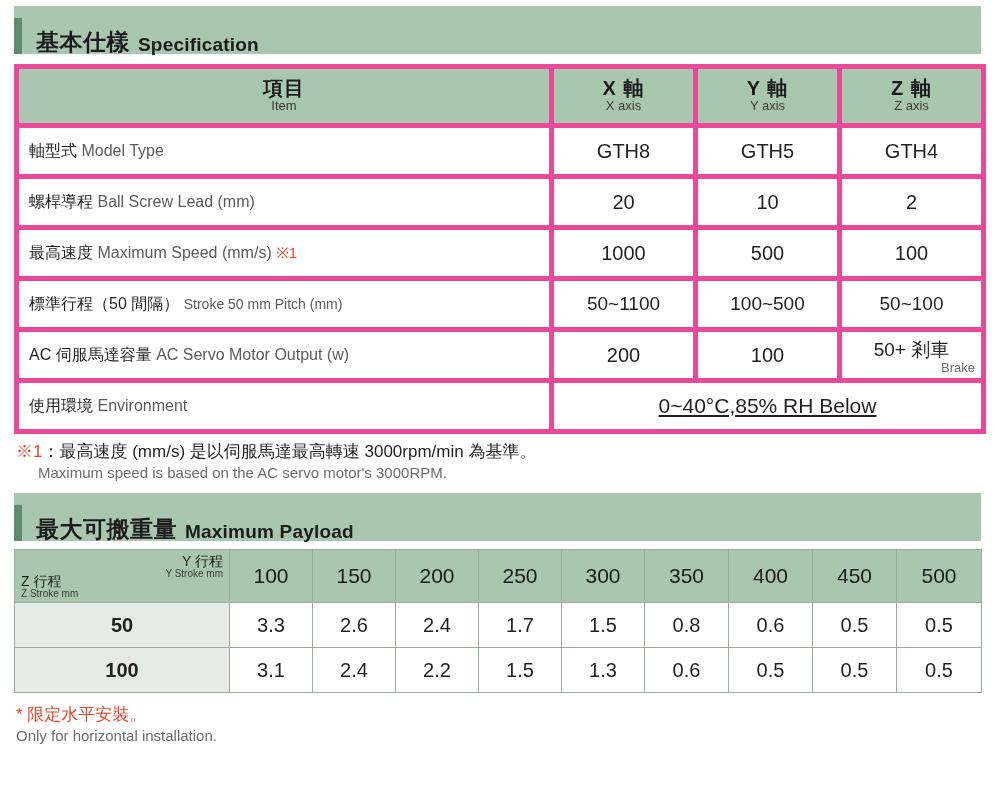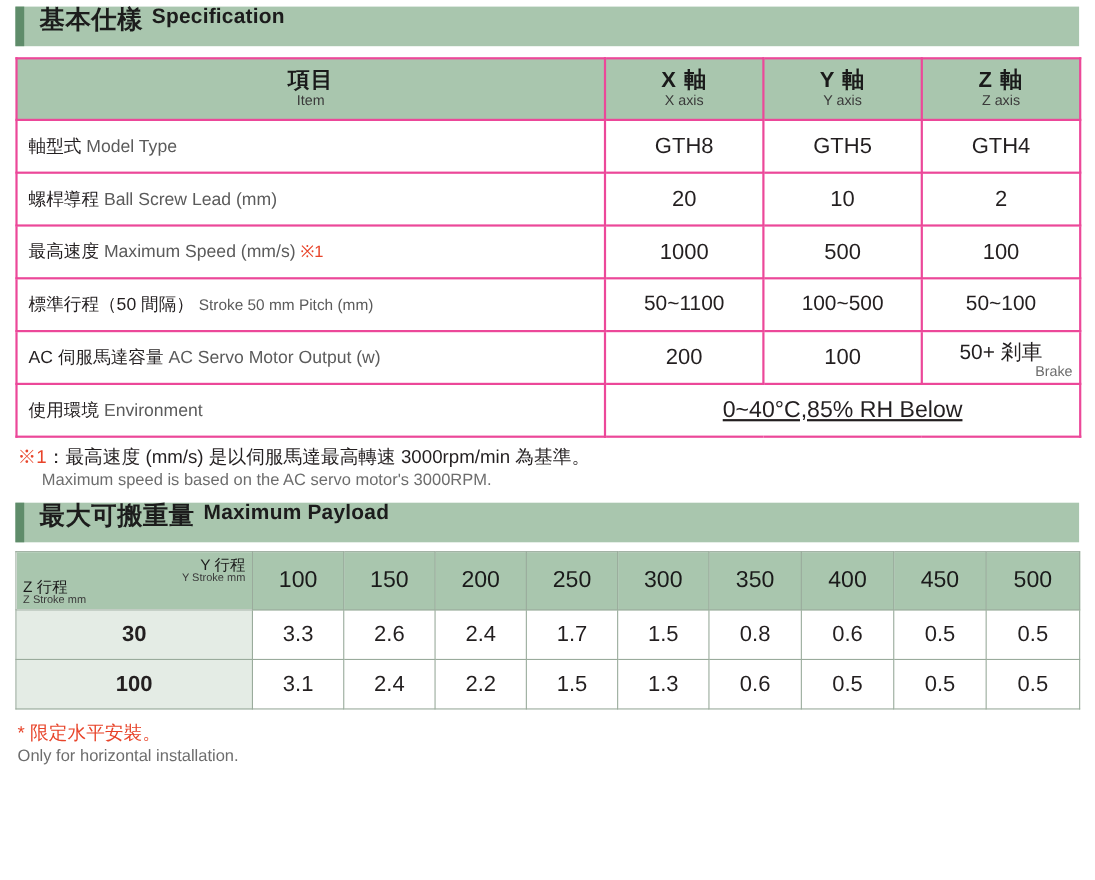--- a/index.html
+++ b/index.html
@@ -18,23 +18,23 @@
   .page {
     position: relative;
     width: 995px;
     height: 800px;
     box-sizing: border-box;
   }
 
   
   .section-header {
     display: flex;
-    align-items: flex-start;
+    align-items: flex-end;
     background: #a9c6ae;
-    height: 36px;
+    height: 48px;
     margin: 0 14px 0 14px;
     padding: 0;
   }
   .section-header .bar-accent {
     width: 8px;
     height: 36px;
     background: #5f8c6a;
     margin-right: 14px;
   }
   .section-header .zh {
@@ -56,21 +56,21 @@
   
   table {
     border-collapse: collapse;
     table-layout: fixed;
   }
   .spec-table {
     width: 967px;
     margin: 10px 14px 0 14px;
   }
   .spec-table th, .spec-table td {
-    border: 2px solid #ec4899;
+    border: 5px solid #ec4899;
     padding: 0;
   }
   .spec-table thead th {
     background: #a9c6ae;
     height: 54px;
     text-align: center;
     vertical-align: middle;
   }
   .th-zh {
     font-size: 20px;
@@ -394,21 +394,21 @@
           <th>250</th>
           <th>300</th>
           <th>350</th>
           <th>400</th>
           <th>450</th>
           <th>500</th>
         </tr>
       </thead>
       <tbody>
         <tr>
-          <td class="row-head">30</td>
+          <td class="row-head">50</td>
           <td>3.3</td>
           <td>2.6</td>
           <td>2.4</td>
           <td>1.7</td>
           <td>1.5</td>
           <td>0.8</td>
           <td>0.6</td>
           <td>0.5</td>
           <td>0.5</td>
         </tr>

